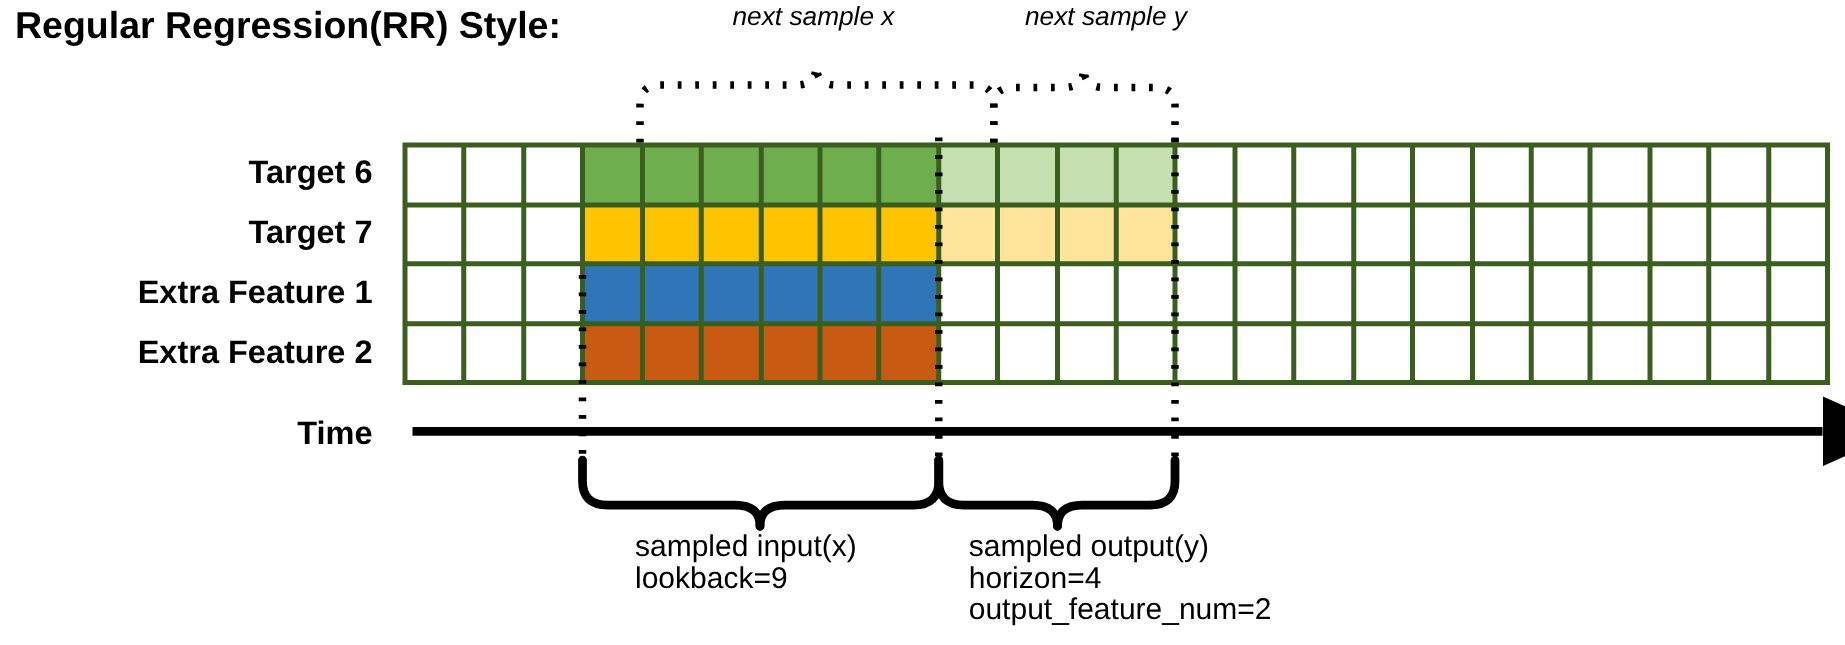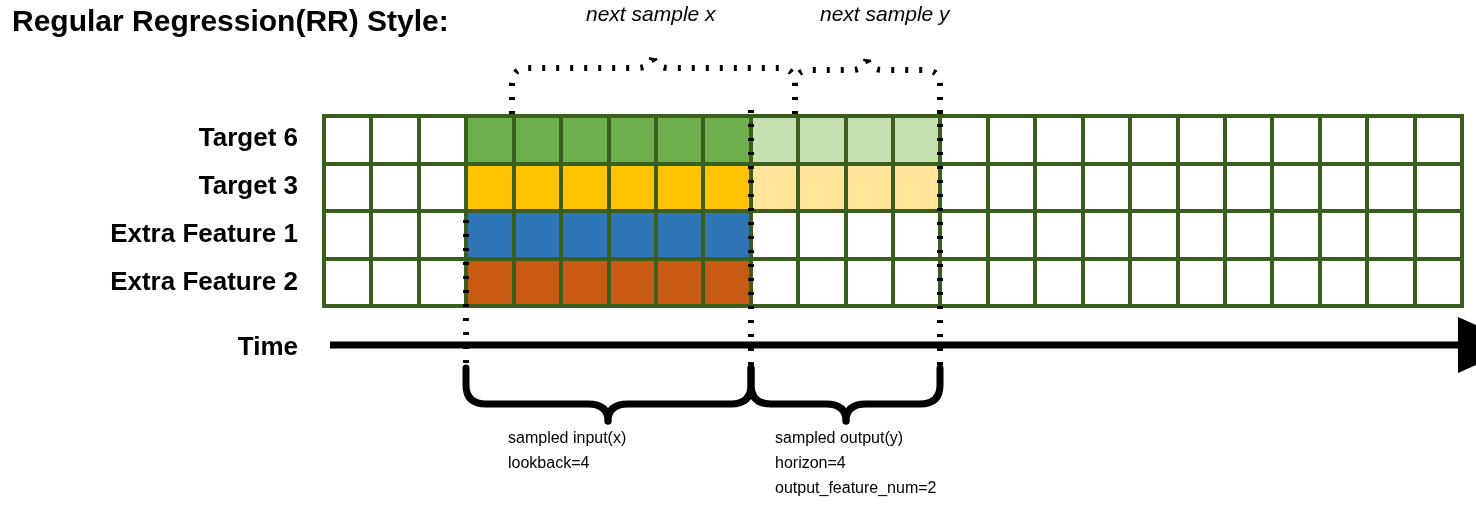--- a/index.html
+++ b/index.html
@@ -21,35 +21,35 @@
   
   #grid{position:absolute;left:322px;top:114px;width:1142px;height:194px;
         background:#3A5E1E;display:flex;flex-direction:column;
         padding:4px;box-sizing:border-box;gap:4px;}
   .grow{display:flex;flex:1;gap:4px;}
   .cell{flex:1;background:#ffffff;}
 
   
   .anno{position:absolute;font-size:21px;font-style:italic;font-weight:400;
         white-space:nowrap;}
-  .btxt{position:absolute;font-size:16px;font-weight:400;white-space:nowrap;
+  .btxt{position:absolute;font-size:24px;font-weight:400;white-space:nowrap;
         line-height:25px;}
 
   svg.ov{position:absolute;left:0;top:0;width:1476px;height:516px;
          pointer-events:none;overflow:visible;}
 </style>
 </head>
 <body>
 
 <div id="stage">
 
   <div class="title">Regular Regression(RR) Style:</div>
 
   <div class="lblbox" style="top:114px;">Target 6</div>
-  <div class="lblbox" style="top:162px;">Target 3</div>
+  <div class="lblbox" style="top:162px;">Target 7</div>
   <div class="lblbox" style="top:210px;">Extra Feature 1</div>
   <div class="lblbox" style="top:258px;">Extra Feature 2</div>
   <div class="timelabel">Time</div>
 
   <div id="grid" style="background: rgb(58, 94, 30);">
       <div class="grow">
         <div class="cell" style="background: rgb(255, 255, 255);"></div>
         <div class="cell" style="background: rgb(255, 255, 255);"></div>
         <div class="cell" style="background: rgb(255, 255, 255);"></div>
         <div class="cell" style="background: rgb(110, 174, 76);"></div>
@@ -151,21 +151,21 @@
         <div class="cell" style="background: rgb(255, 255, 255);"></div>
         <div class="cell" style="background: rgb(255, 255, 255);"></div>
         <div class="cell" style="background: rgb(255, 255, 255);"></div>
       </div>
     </div>
 
   <div class="anno" style="left:820px;top:2px;">next sample y</div>
   <div class="anno" style="left:586px;top:2px;">next sample x</div>
 
   <div class="btxt" style="left:508px;top:425px;">sampled input(x)</div>
-  <div class="btxt" style="left:508px;top:450px;">lookback=4</div>
+  <div class="btxt" style="left:508px;top:450px;">lookback=9</div>
 
   <div class="btxt" style="left:775px;top:425px;">sampled output(y)</div>
   <div class="btxt" style="left:775px;top:450px;">horizon=4</div>
   <div class="btxt" style="left:775px;top:475px;">output_feature_num=2</div>
 
   <svg class="ov" viewBox="0 0 1476 516">
     <defs>
       <marker id="arrowhead" markerWidth="9" markerHeight="8" refX="0" refY="4" orient="auto" markerUnits="strokeWidth">
         <path d="M0,0 L9,4 L0,8 z" fill="#000"></path>
       </marker>

